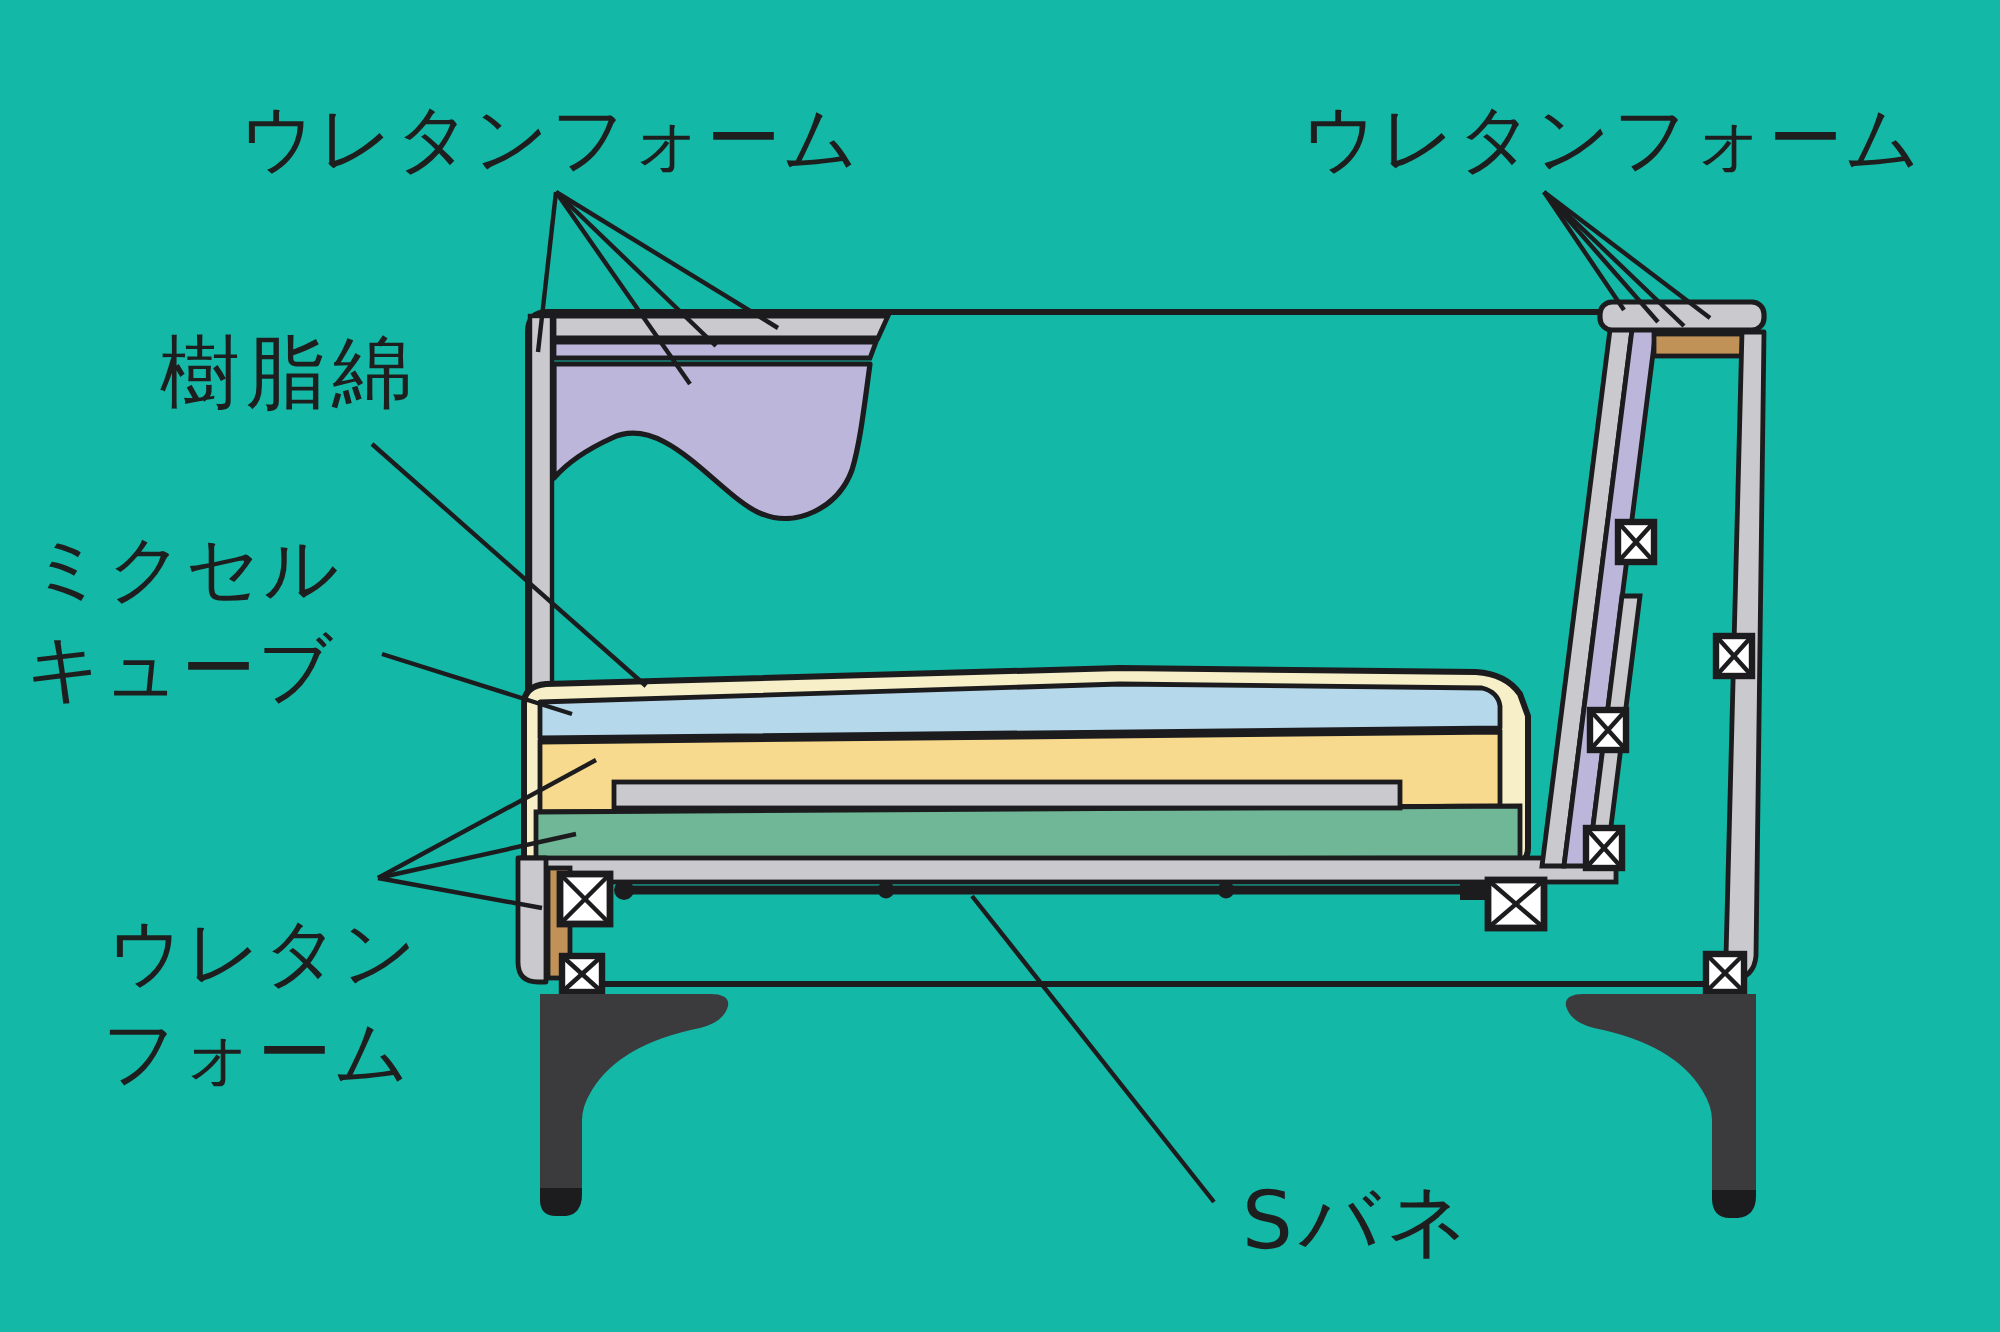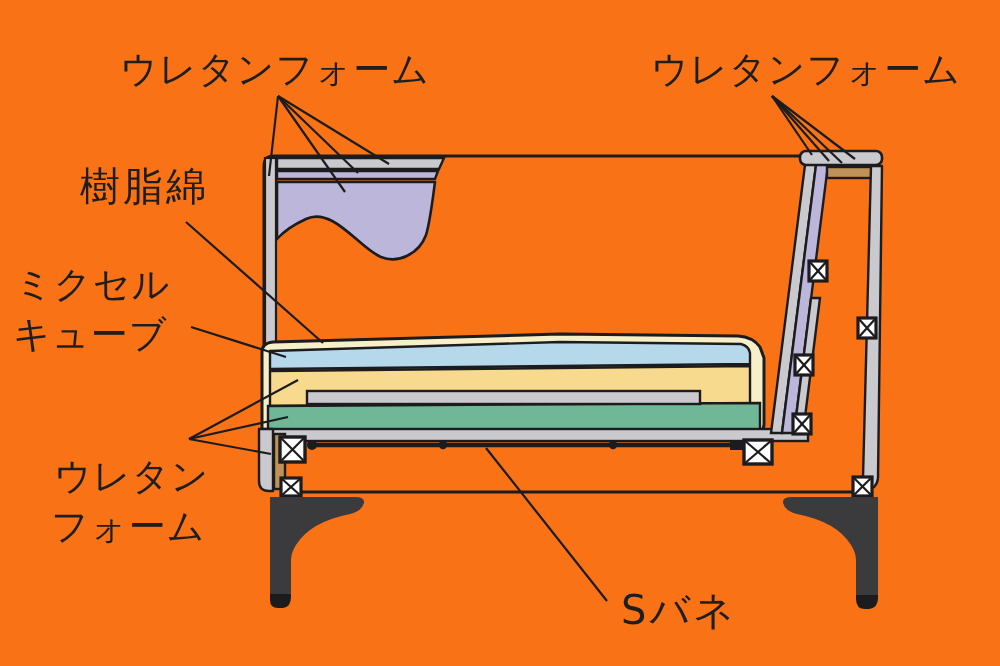--- a/index.html
+++ b/index.html
@@ -1,16 +1,16 @@
 <!DOCTYPE html>
 <html><head>
 <meta charset="utf-8">
 <style>
   html,body{margin:0;padding:0;background:#ffffff;}
-  .stage{position:relative;width:1000px;height:666px;background:#f97316;overflow:hidden;}
+  .stage{position:relative;width:1000px;height:666px;background:#14b8a6;overflow:hidden;}
   svg{display:block;}
   text{font-family:"DejaVu Sans","Liberation Sans",sans-serif;fill:#1e1e1e;}
   .lbl{font-size:37px;letter-spacing:1px;}
   .lbl-big{font-size:40px;letter-spacing:3px;}
   .ln{stroke:#1c1c1e;stroke-width:2.2;fill:none;}
   .outline{stroke:#1c1c1e;fill:none;}
 </style>
 </head>
 <body>
 

